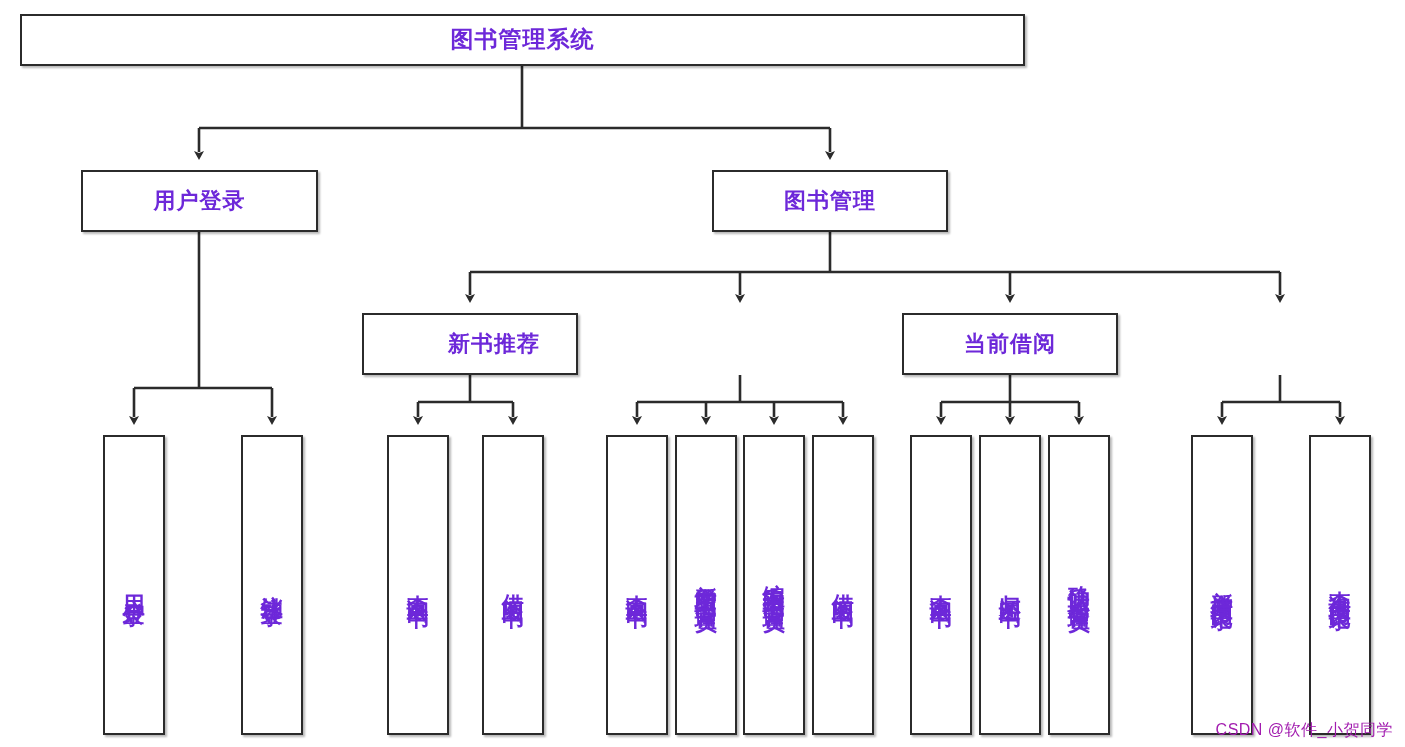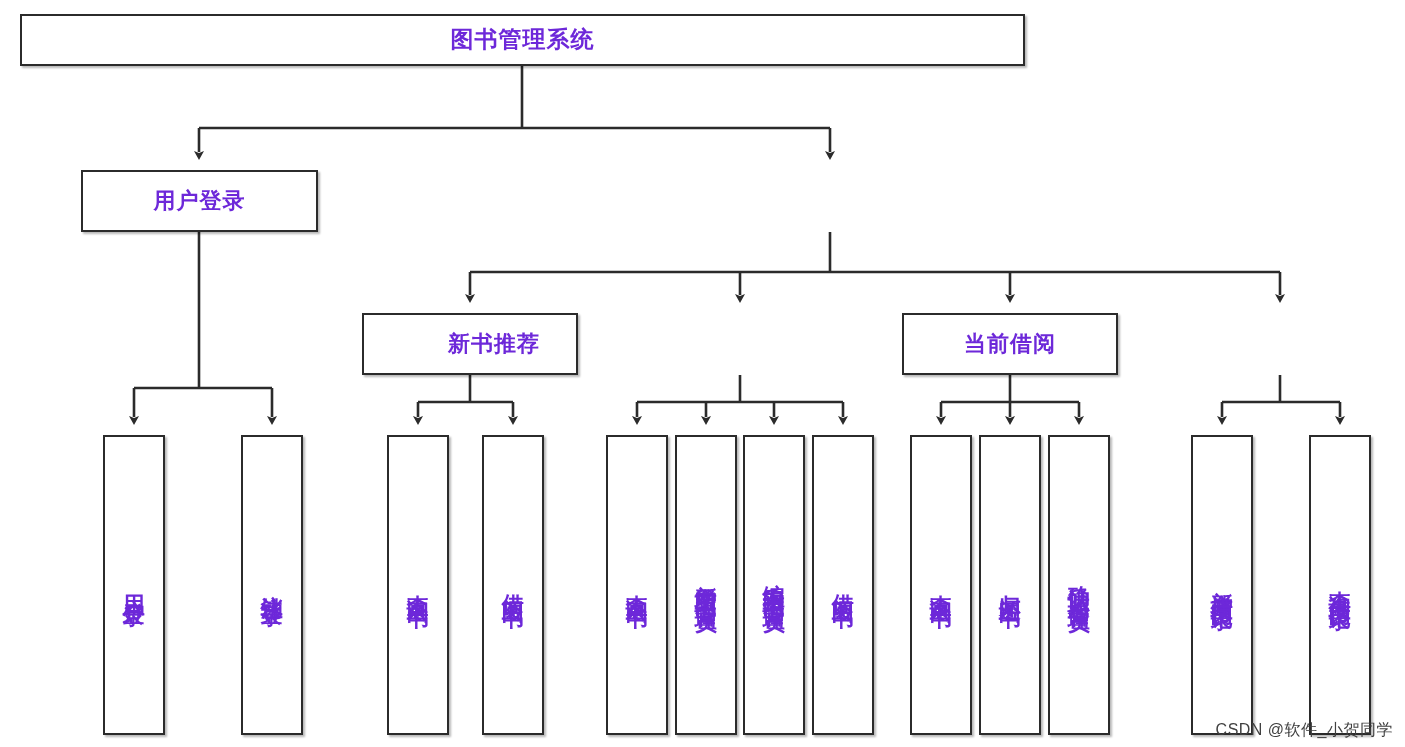--- a/index.html
+++ b/index.html
@@ -39,21 +39,21 @@
     align-items:center;
     justify-content:center;
   }
   .node.root{font-size:23px;}
   svg#edges{position:absolute;left:0;top:0;width:1405px;height:747px;pointer-events:none;}
   #watermark{
     position:absolute;
     right:12px;
     bottom:6px;
     font-size:16px;
-    color:#404040;
+    color:#a21caf;
     letter-spacing:0.5px;
     white-space:nowrap;
     font-family:"Liberation Sans","DejaVu Sans",sans-serif;
   }
 </style>
 </head>
 <body>
 
 <div id="diagram">
 
@@ -103,20 +103,21 @@
       <path d="M1280,375 L1280,402"></path>
       <path d="M1222,402 L1340,402"></path>
       <path d="M1222,402 L1222,417" marker-end="url(#arrow)"></path>
       <path d="M1340,402 L1340,417" marker-end="url(#arrow)"></path>
     </g>
   </svg>
 
   <div class="node horizontal root" style="left:20px;top:14px;width:1005px;height:52px;">图书管理系统</div>
 
   <div class="node horizontal" style="left:81px;top:170px;width:237px;height:62px;">用户登录</div>
+  <div class="node horizontal" style="left:712px;top:170px;width:236px;height:62px;">图书管理</div>
 
   <div class="node horizontal" style="left:362px;top:313px;width:216px;height:62px;padding-left:48px;">新书推荐</div>
   <div class="node horizontal" style="left:902px;top:313px;width:216px;height:62px;">当前借阅</div>
 
   <div class="node vertical" style="left:103px;top:435px;width:62px;height:300px;">用户登录</div>
   <div class="node vertical" style="left:241px;top:435px;width:62px;height:300px;">注销登录</div>
 
   <div class="node vertical" style="left:387px;top:435px;width:62px;height:300px;">查询图书</div>
   <div class="node vertical" style="left:482px;top:435px;width:62px;height:300px;">借阅图书</div>
 

